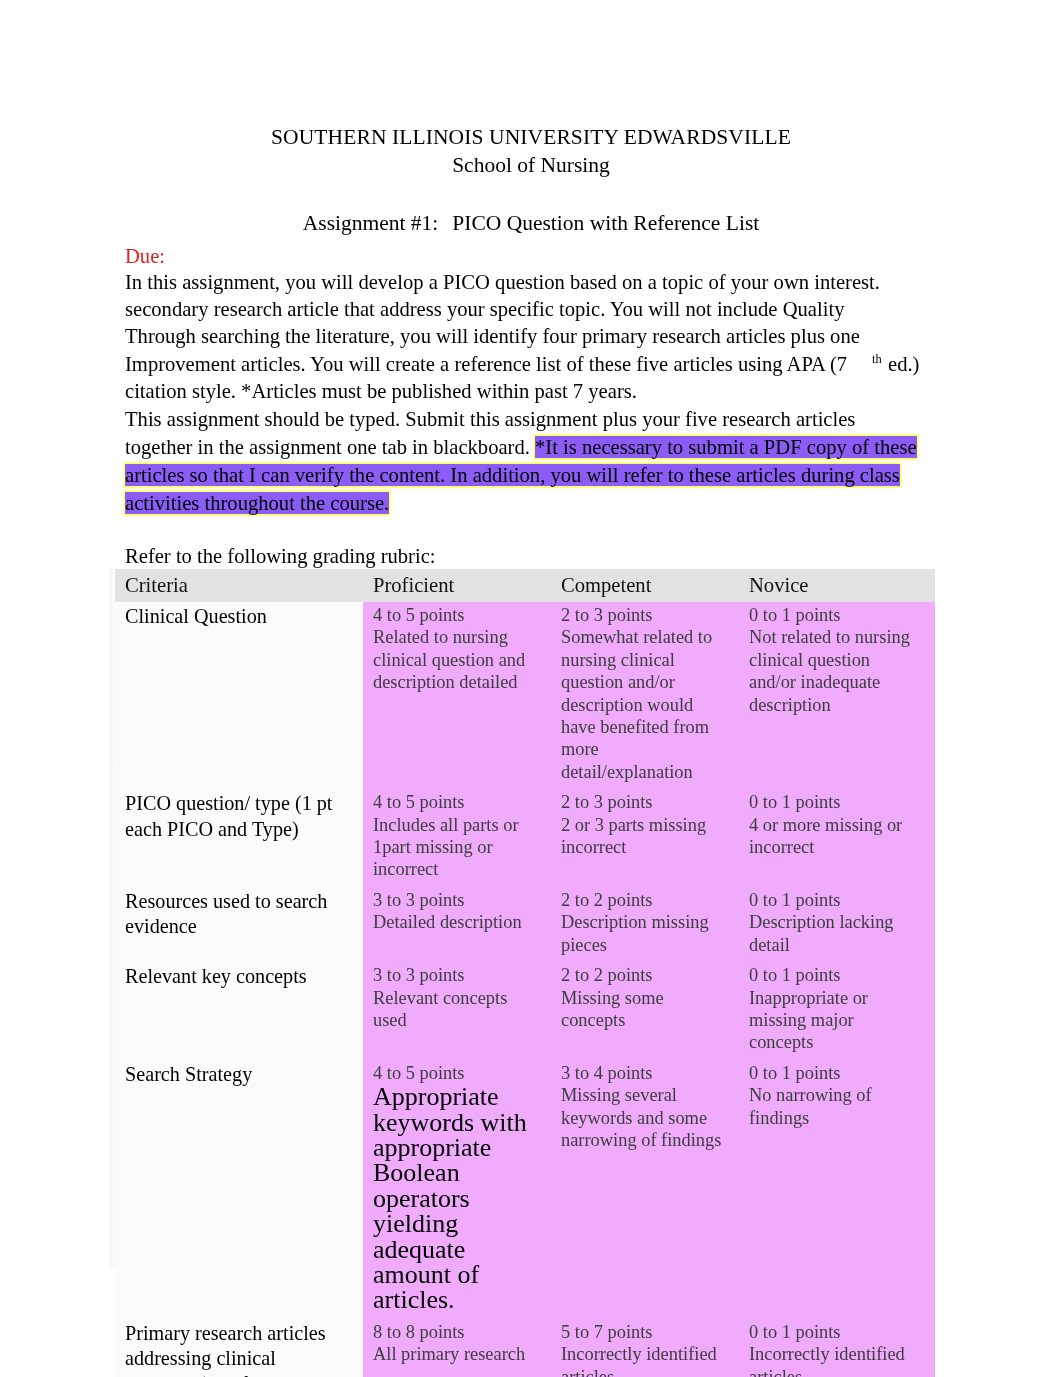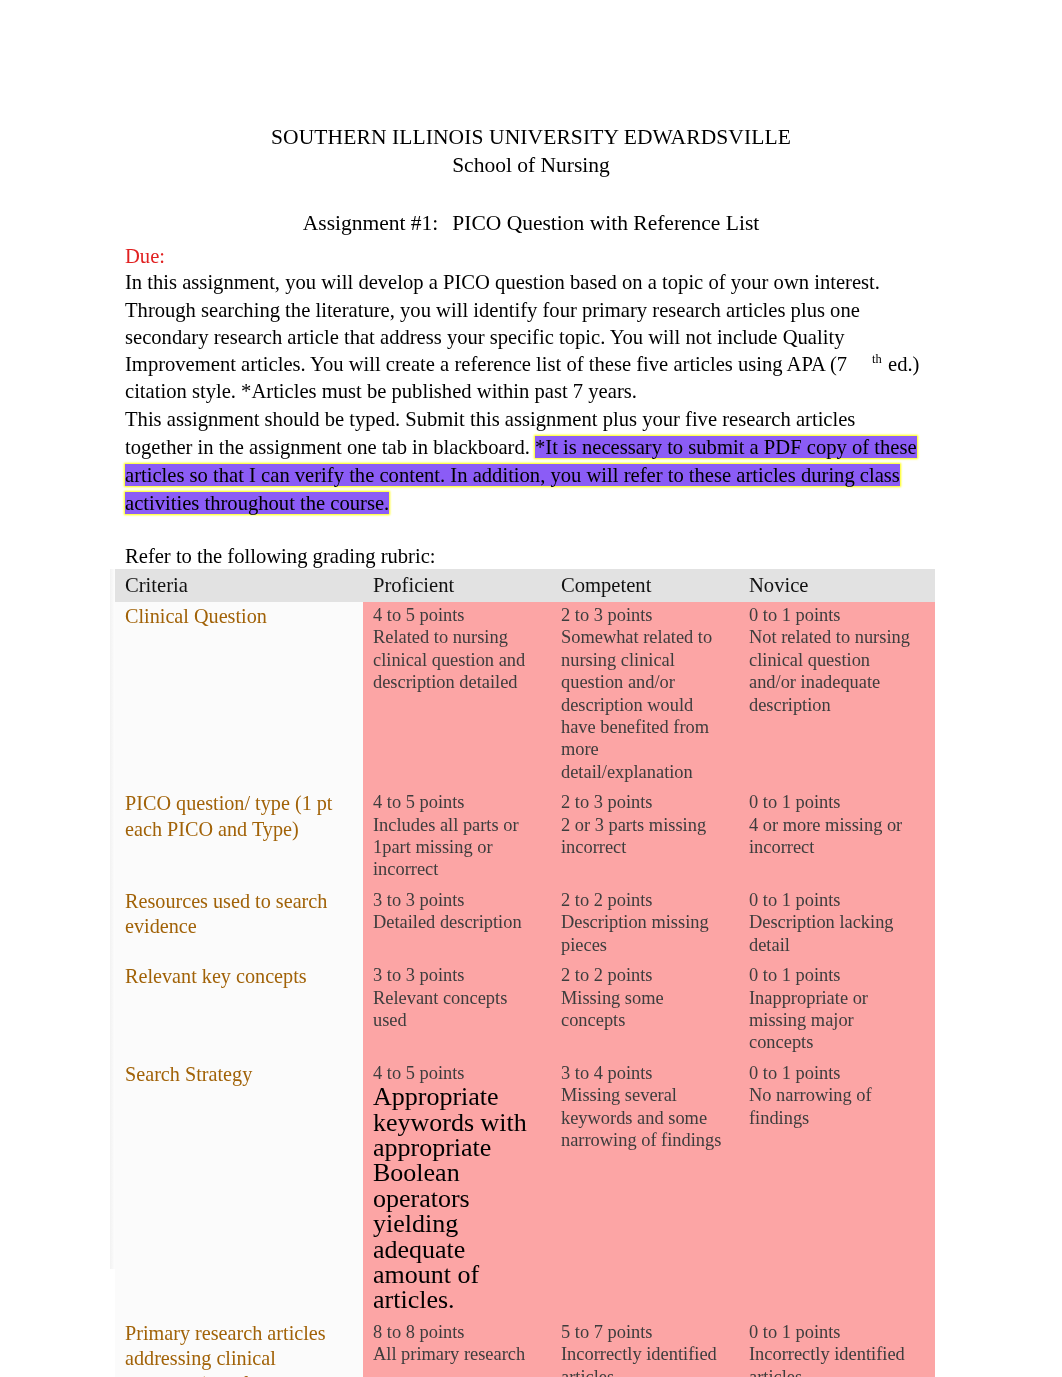--- a/index.html
+++ b/index.html
@@ -121,27 +121,27 @@
     font-weight: normal;
     text-align: left;
     font-size: 20.6px;
     line-height: 28px;
     padding: 2px 0 3px 10px;
     color: #111111;
   }
   .rubric-table thead th.h-criteria { padding-left: 10px; }
 
   .rubric-table tbody td {
-    background: #fca5a5;
+    background: #f0abfc;
     padding: 2px 14px 6px 10px;
   }
   .rubric-table tbody tr td.cell-criteria {
     font-size: 20.2px;
     line-height: 25.5px;
-    color: #a16207;
+    color: #000000;
     background: #fbfbfb;
   }
   .rubric-table tbody tr td.cell-level {
     font-size: 18.4px;
     line-height: 22.4px;
     color: #3d3d3d;
   }
   .pts { display: block; }
   .desc { display: block; }
 
@@ -185,22 +185,22 @@
     <div class="assignment-line">
       <span>Assignment #1:</span><span class="assignment-gap"></span><span>PICO Question with Reference List</span>
     </div>
   </div>
 
   <div class="body-block">
     <span class="due-label">Due:</span>
 
     <span class="para">
       <span class="ln">In this assignment, you will develop a PICO question based on a topic of your own interest.</span>
+      <span class="ln">secondary research article that address your specific topic. You will not include Quality</span>
       <span class="ln tall">Through searching the literature, you will identify four primary research articles plus one</span>
-      <span class="ln">secondary research article that address your specific topic. You will not include Quality</span>
       <span class="ln tall"><span>Improvement articles.  You will create a reference list of these five articles using APA (7</span><sup class="ord">th</sup><span> ed.)</span></span>
       <span class="ln">citation style.  *Articles must be published within past 7 years.</span>
       <span class="ln tall">This assignment should be typed.  Submit this assignment plus your five research articles</span>
       <span class="ln tall"><span>together in the assignment one tab in blackboard. </span><span class="hl">*It is necessary to submit a PDF copy of these</span></span>
       <span class="ln tall"><span class="hl">articles so that I can verify the content.   In addition, you will refer to these articles during class</span></span>
       <span class="ln tall"><span class="hl">activities throughout the course.</span></span>
     </span>
   </div>
 
   <div class="rubric-intro">Refer to the following grading rubric:</div>

